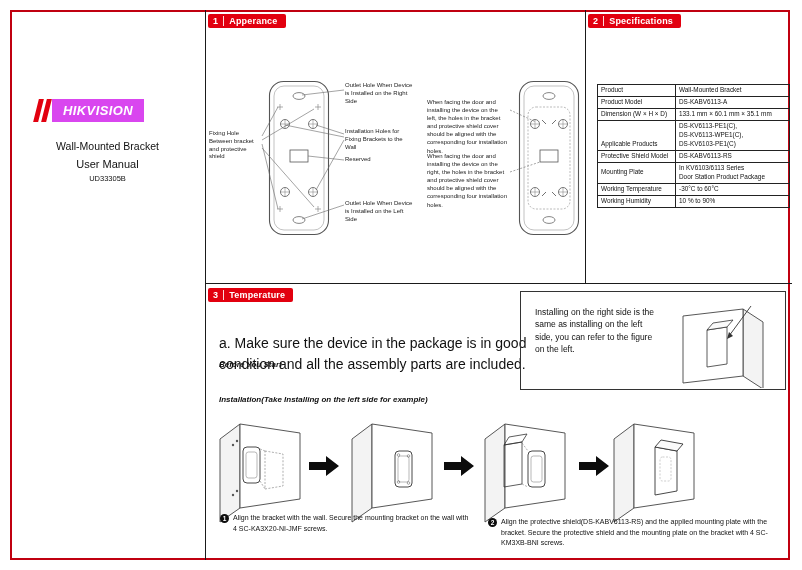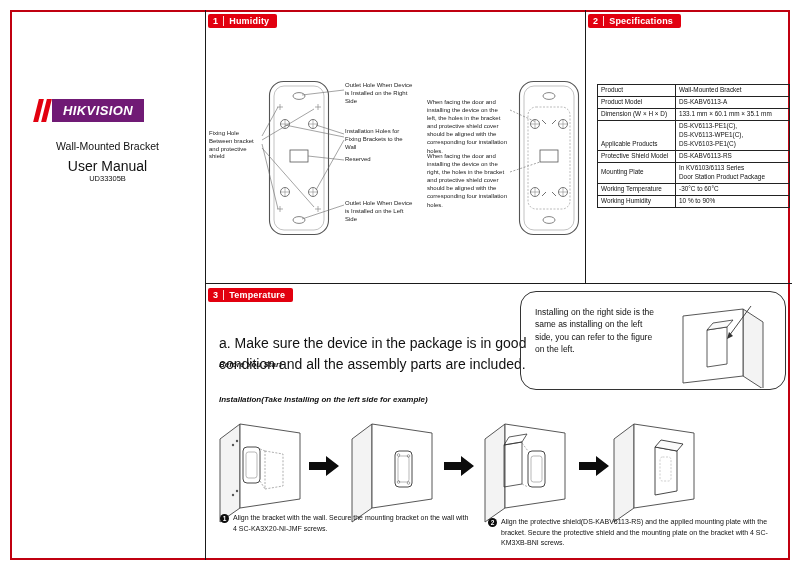--- a/index.html
+++ b/index.html
@@ -17,25 +17,25 @@
     background:#e2000f; color:#fff; font-weight:bold; font-size:9px;
     padding:2px 8px 2px 5px; border-radius:2px; letter-spacing:.2px;
   }
   .badge .num { border-right:1px solid rgba(255,255,255,.85); padding-right:5px; }
 
   
   .left-panel { position:absolute; left:10px; top:10px; width:195px; height:550px; }
   .logo { position:absolute; left:26px; top:89px; height:23px; display:flex; align-items:stretch; }
   .stripe { width:5px; background:#e2000f; transform:skewX(-14deg); margin-right:3px; }
   .logo-box {
-    background:#701a75; color:#fff; font-style:italic; font-weight:bold;
+    background:#d946ef; color:#fff; font-style:italic; font-weight:bold;
     font-size:13px; display:flex; align-items:center; padding:0 11px; letter-spacing:.4px;
   }
   .product-title { position:absolute; left:0; top:130px; width:100%; text-align:center; font-size:10.5px; }
-  .doc-type     { position:absolute; left:0; top:148px; width:100%; text-align:center; font-size:14px; }
+  .doc-type     { position:absolute; left:0; top:148px; width:100%; text-align:center; font-size:11px; }
   .doc-code     { position:absolute; left:0; top:164px; width:100%; text-align:center; font-size:7.5px; }
 
   
   .sec1 { position:absolute; left:205px; top:10px;  width:380px; height:273px; }
   .sec2 { position:absolute; left:585px; top:10px;  width:207px; height:273px; }
   .sec3 { position:absolute; left:205px; top:283px; width:587px; height:277px; }
 
   .tiny  { font-size:6px; line-height:1.3; color:#1c1c1c; }
   .note  { font-size:6px; line-height:1.35; color:#1c1c1c; }
   .abs   { position:absolute; }
@@ -46,21 +46,21 @@
   .spec-table td { border:1px solid #222; padding:1px 3px; vertical-align:middle; }
   .spec-table td.lbl { width:78px; }
   .spec-table td.val { width:114px; }
   .valign-bottom { vertical-align:bottom !important; }
 
   
   .h-run { font-size:8px; font-weight:bold; font-style:italic; }
   .body-run { font-size:14px; line-height:1.5; }
   .note-box {
     position:absolute; left:315px; top:8px; width:266px; height:99px;
-    border:1.2px solid #333; border-radius:16px; display:flex;
+    border:1.2px solid #333; border-radius:0; display:flex;
   }
   .note-box-text { width:142px; padding:14px 4px 0 14px; font-size:8.5px; line-height:1.45; }
   .step { position:absolute; display:flex; gap:4px; align-items:flex-start; }
   .stepnum {
     width:9px; height:9px; border-radius:50%; background:#0c0c0c; color:#fff;
     font-size:6.5px; font-weight:bold; display:flex; align-items:center; justify-content:center;
     flex:none; margin-top:1px;
   }
   .step-text { font-size:7px; line-height:1.5; }
   .diagram { position:absolute; width:95px; height:112px; }
@@ -83,21 +83,21 @@
       <span class="logo-box">HIKVISION</span>
     </div>
     <div class="product-title">Wall-Mounted Bracket</div>
     <div class="doc-type">User Manual</div>
     <div class="doc-code">UD33305B</div>
   </div>
 
   <div class="sec1">
     <div class="badge" style="left:3px; top:4px;">
       <span class="num">1</span>
-      <span>Humidity</span>
+      <span>Apperance</span>
     </div>
 
     <svg class="abs" style="left:63px; top:70px;" width="62" height="156" viewBox="0 0 62 156">
       <rect x="1.5" y="1.5" width="59" height="153" rx="14" fill="#fff" stroke="#555" stroke-width="1.1"></rect>
       <rect x="6" y="6" width="50" height="144" rx="10" fill="none" stroke="#999" stroke-width="0.6"></rect>
       <ellipse cx="31" cy="16" rx="6" ry="3.4" fill="none" stroke="#666" stroke-width="0.8"></ellipse>
       <g stroke="#555" stroke-width="0.8" fill="none">
         <circle cx="17" cy="44" r="4.5"></circle>
           <circle cx="45" cy="44" r="4.5"></circle>
         <circle cx="17" cy="112" r="4.5"></circle>

